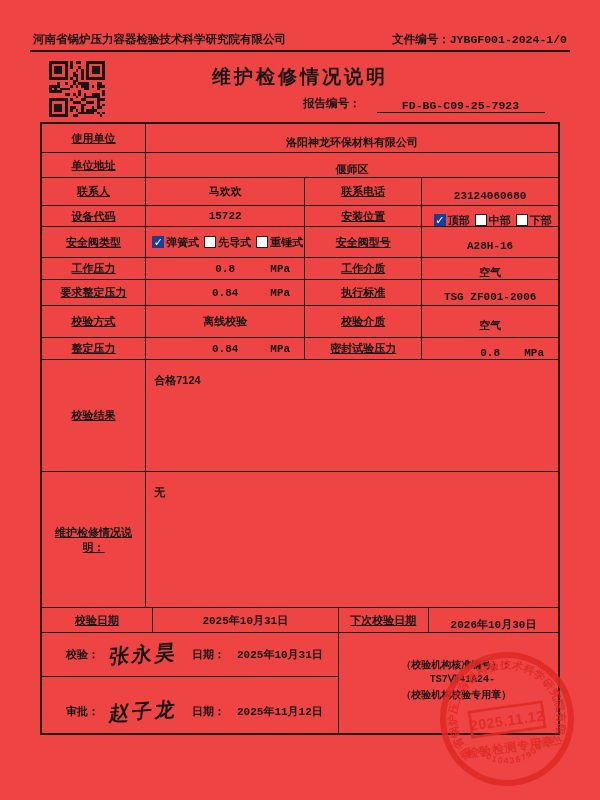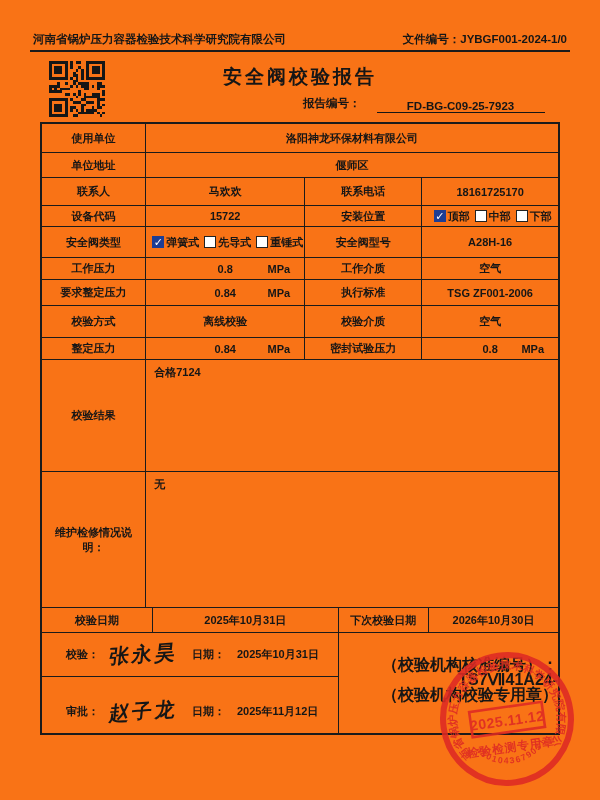--- a/index.html
+++ b/index.html
@@ -1,50 +1,50 @@
 <!DOCTYPE html>
 <html><head>
 <meta charset="utf-8">
 <style>
   html,body{margin:0;padding:0;}
   body{width:600px;height:800px;background:#f3f2ef;font-family:"Liberation Sans","DejaVu Sans",sans-serif;color:#161616;}
-  .page{position:relative;width:600px;height:800px;background:#f97316;overflow:hidden;}
-  .mono{font-family:Liberation Sans, sans-serif;}
+  .page{position:relative;width:600px;height:800px;background:#ef4444;overflow:hidden;}
+  .mono{font-family:Liberation Mono, monospace;}
   
   .hdr{position:absolute;top:32px;left:33px;right:33px;display:flex;justify-content:space-between;font-size:11.5px;font-weight:bold;}
   .hline{position:absolute;top:50px;left:30px;right:30px;border-top:2.5px solid #1b1b1b;}
   .qr{position:absolute;left:49px;top:61px;width:56px;height:56px;}
   .title{position:absolute;top:64px;left:0;width:100%;text-align:center;font-size:19px;font-weight:bold;letter-spacing:3px;}
   .repno{position:absolute;top:96px;left:303px;display:flex;align-items:flex-end;font-size:11.5px;font-weight:bold;}
   .repno .lbl{margin-right:16px;padding-bottom:2px;}
   .repno .line{display:inline-block;width:168px;border-bottom:1.7px solid #161616;text-align:center;font-size:11.5px;padding-bottom:0;}
   
   .tbl{position:absolute;left:40px;top:122px;width:520px;border:2px solid #1b1b1b;box-sizing:border-box;}
   .row{display:flex;border-bottom:1.6px solid #1b1b1b;box-sizing:border-box;align-items:stretch;}
   .row.last{border-bottom:none;}
   .c{border-right:1.6px solid #1b1b1b;box-sizing:border-box;display:flex;align-items:center;justify-content:center;font-size:11px;text-align:center;position:relative;}
-  .c.end{border-right:none;}
-  .lab{font-weight:bold;}
+  .c.end{border-right:none;margin-top:8px;}
+  .lab{font-weight:bold;text-decoration:underline;}
   .w1{width:20.2%;}.w2{width:30.8%;}.w3{width:22.7%;}.w4{flex:1;}
   .bold{font-weight:bold;}
   .unit{position:absolute;right:14px;font-weight:bold;}
   .tl{align-items:flex-start;justify-content:flex-start;padding:5px 8px;text-align:left;}
   
   .cbg{display:flex;align-items:center;justify-content:center;flex-wrap:wrap;font-weight:bold;line-height:14px;}
   .cb{display:inline-block;width:10px;height:10px;border:1.6px solid #222;background:#fff;margin:0 2px 0 5px;position:relative;box-sizing:content-box;}
   .cb.checked{background:#1d3d94;border-color:#1d3d94;}
   .cb.checked::after{content:"\2713";position:absolute;left:0.5px;top:-2px;color:#fff;font-size:11px;font-weight:bold;}
   
   .bwrap{display:flex;height:100px;box-sizing:border-box;}
   .bleft{width:57.5%;border-right:1.6px solid #1b1b1b;box-sizing:border-box;display:flex;flex-direction:column;gap:14px;}
   .brow{flex:1;display:flex;align-items:center;padding-left:24px;box-sizing:border-box;font-size:11px;font-weight:bold;}
   .brow.first{border-bottom:1.6px solid #1b1b1b;}
   .sig{font-size:20px;font-weight:bold;letter-spacing:3px;transform:rotate(-4deg) skewX(-10deg);margin:0 14px 0 10px;white-space:nowrap;}
   .dl{margin-right:12px;}
-  .orgcell{flex:1;display:flex;flex-direction:column;align-items:flex-end;padding:24px 0 0 16px;font-size:16px;font-weight:bold;line-height:15px;box-sizing:border-box;}
+  .orgcell{flex:1;display:flex;flex-direction:column;align-items:center;padding:24px 0 0 16px;font-size:10px;font-weight:bold;line-height:15px;box-sizing:border-box;}
   .orgl2{padding-left:12px;}
   
   .stamp{position:absolute;left:436px;top:648px;width:142px;height:142px;opacity:.88;transform:rotate(-8deg);pointer-events:none;}
   
   .x1{width:21.5%;}.x2{width:36%;}.x3{width:17.5%;}.x4{flex:1;text-align:right;}
 </style>
 </head>
 <body>
 
 <div class="page">
@@ -54,21 +54,21 @@
     <span><span>文件编号：</span><span class="mono">JYBGF001-2024-1/0</span></span>
   </div>
   <div class="hline"></div>
 
   <div class="qr">
     <svg id="qrsvg" viewBox="0 0 21 21" width="56" height="56" shape-rendering="crispEdges">
         <path id="qrpath" fill="#161616" d="M0 0h1v1h-1zM1 0h1v1h-1zM2 0h1v1h-1zM3 0h1v1h-1zM4 0h1v1h-1zM5 0h1v1h-1zM6 0h1v1h-1zM8 0h1v1h-1zM10 0h1v1h-1zM11 0h1v1h-1zM14 0h1v1h-1zM15 0h1v1h-1zM16 0h1v1h-1zM17 0h1v1h-1zM18 0h1v1h-1zM19 0h1v1h-1zM20 0h1v1h-1zM0 1h1v1h-1zM6 1h1v1h-1zM8 1h1v1h-1zM14 1h1v1h-1zM20 1h1v1h-1zM0 2h1v1h-1zM2 2h1v1h-1zM3 2h1v1h-1zM4 2h1v1h-1zM6 2h1v1h-1zM8 2h1v1h-1zM11 2h1v1h-1zM14 2h1v1h-1zM16 2h1v1h-1zM17 2h1v1h-1zM18 2h1v1h-1zM20 2h1v1h-1zM0 3h1v1h-1zM2 3h1v1h-1zM3 3h1v1h-1zM4 3h1v1h-1zM6 3h1v1h-1zM10 3h1v1h-1zM12 3h1v1h-1zM14 3h1v1h-1zM16 3h1v1h-1zM17 3h1v1h-1zM18 3h1v1h-1zM20 3h1v1h-1zM0 4h1v1h-1zM2 4h1v1h-1zM3 4h1v1h-1zM4 4h1v1h-1zM6 4h1v1h-1zM9 4h1v1h-1zM12 4h1v1h-1zM14 4h1v1h-1zM16 4h1v1h-1zM17 4h1v1h-1zM18 4h1v1h-1zM20 4h1v1h-1zM0 5h1v1h-1zM6 5h1v1h-1zM9 5h1v1h-1zM10 5h1v1h-1zM12 5h1v1h-1zM14 5h1v1h-1zM20 5h1v1h-1zM0 6h1v1h-1zM1 6h1v1h-1zM2 6h1v1h-1zM3 6h1v1h-1zM4 6h1v1h-1zM5 6h1v1h-1zM6 6h1v1h-1zM8 6h1v1h-1zM10 6h1v1h-1zM12 6h1v1h-1zM14 6h1v1h-1zM15 6h1v1h-1zM16 6h1v1h-1zM17 6h1v1h-1zM18 6h1v1h-1zM19 6h1v1h-1zM20 6h1v1h-1zM9 7h1v1h-1zM10 7h1v1h-1zM3 8h1v1h-1zM6 8h1v1h-1zM9 8h1v1h-1zM11 8h1v1h-1zM12 8h1v1h-1zM13 8h1v1h-1zM14 8h1v1h-1zM18 8h1v1h-1zM19 8h1v1h-1zM0 9h1v1h-1zM1 9h1v1h-1zM2 9h1v1h-1zM3 9h1v1h-1zM8 9h1v1h-1zM10 9h1v1h-1zM12 9h1v1h-1zM13 9h1v1h-1zM14 9h1v1h-1zM16 9h1v1h-1zM18 9h1v1h-1zM19 9h1v1h-1zM20 9h1v1h-1zM0 10h1v1h-1zM2 10h1v1h-1zM4 10h1v1h-1zM5 10h1v1h-1zM6 10h1v1h-1zM7 10h1v1h-1zM13 10h1v1h-1zM14 10h1v1h-1zM18 10h1v1h-1zM0 11h1v1h-1zM1 11h1v1h-1zM2 11h1v1h-1zM3 11h1v1h-1zM4 11h1v1h-1zM11 11h1v1h-1zM20 11h1v1h-1zM6 12h1v1h-1zM7 12h1v1h-1zM9 12h1v1h-1zM11 12h1v1h-1zM13 12h1v1h-1zM16 12h1v1h-1zM17 12h1v1h-1zM18 12h1v1h-1zM20 12h1v1h-1zM10 13h1v1h-1zM13 13h1v1h-1zM14 13h1v1h-1zM15 13h1v1h-1zM16 13h1v1h-1zM17 13h1v1h-1zM18 13h1v1h-1zM0 14h1v1h-1zM1 14h1v1h-1zM2 14h1v1h-1zM3 14h1v1h-1zM4 14h1v1h-1zM5 14h1v1h-1zM6 14h1v1h-1zM8 14h1v1h-1zM12 14h1v1h-1zM13 14h1v1h-1zM18 14h1v1h-1zM19 14h1v1h-1zM20 14h1v1h-1zM0 15h1v1h-1zM6 15h1v1h-1zM9 15h1v1h-1zM10 15h1v1h-1zM11 15h1v1h-1zM14 15h1v1h-1zM15 15h1v1h-1zM16 15h1v1h-1zM18 15h1v1h-1zM0 16h1v1h-1zM2 16h1v1h-1zM3 16h1v1h-1zM4 16h1v1h-1zM6 16h1v1h-1zM12 16h1v1h-1zM13 16h1v1h-1zM18 16h1v1h-1zM20 16h1v1h-1zM0 17h1v1h-1zM2 17h1v1h-1zM3 17h1v1h-1zM4 17h1v1h-1zM6 17h1v1h-1zM8 17h1v1h-1zM9 17h1v1h-1zM12 17h1v1h-1zM16 17h1v1h-1zM18 17h1v1h-1zM19 17h1v1h-1zM0 18h1v1h-1zM2 18h1v1h-1zM3 18h1v1h-1zM4 18h1v1h-1zM6 18h1v1h-1zM8 18h1v1h-1zM10 18h1v1h-1zM12 18h1v1h-1zM14 18h1v1h-1zM15 18h1v1h-1zM16 18h1v1h-1zM17 18h1v1h-1zM0 19h1v1h-1zM6 19h1v1h-1zM11 19h1v1h-1zM12 19h1v1h-1zM13 19h1v1h-1zM14 19h1v1h-1zM15 19h1v1h-1zM16 19h1v1h-1zM18 19h1v1h-1zM20 19h1v1h-1zM0 20h1v1h-1zM1 20h1v1h-1zM2 20h1v1h-1zM3 20h1v1h-1zM4 20h1v1h-1zM5 20h1v1h-1zM6 20h1v1h-1zM9 20h1v1h-1zM10 20h1v1h-1zM19 20h1v1h-1z"></path>
       </svg>
   </div>
 
-  <div class="title">安全阀校验报告</div>
+  <div class="title">维护检修情况说明</div>
   <div class="repno">
     <span class="lbl">报告编号：</span>
     <span class="line mono bold">FD-BG-C09-25-7923</span>
   </div>
 
   <div class="tbl">
 
     <div class="row" style="height:29px">
       <div class="c w1 lab">使用单位</div>
       <div class="c end bold" style="flex:1">洛阳神龙环保材料有限公司</div>
@@ -76,21 +76,21 @@
 
     <div class="row" style="height:25px">
       <div class="c w1 lab">单位地址</div>
       <div class="c end bold" style="flex:1">偃师区</div>
     </div>
 
     <div class="row" style="height:28px">
       <div class="c w1 lab">联系人</div>
       <div class="c w2 bold">马欢欢</div>
       <div class="c w3 lab">联系电话</div>
-      <div class="c end w4 bold mono">18161725170</div>
+      <div class="c end w4 bold mono">23124060680</div>
     </div>
 
     <div class="row" style="height:21px">
       <div class="c w1 lab">设备代码</div>
       <div class="c w2 bold mono">15722</div>
       <div class="c w3 lab">安装位置</div>
       <div class="c end w4">
         <span class="cbg">
           <span class="cb checked"></span>
             <span>顶部</span>

